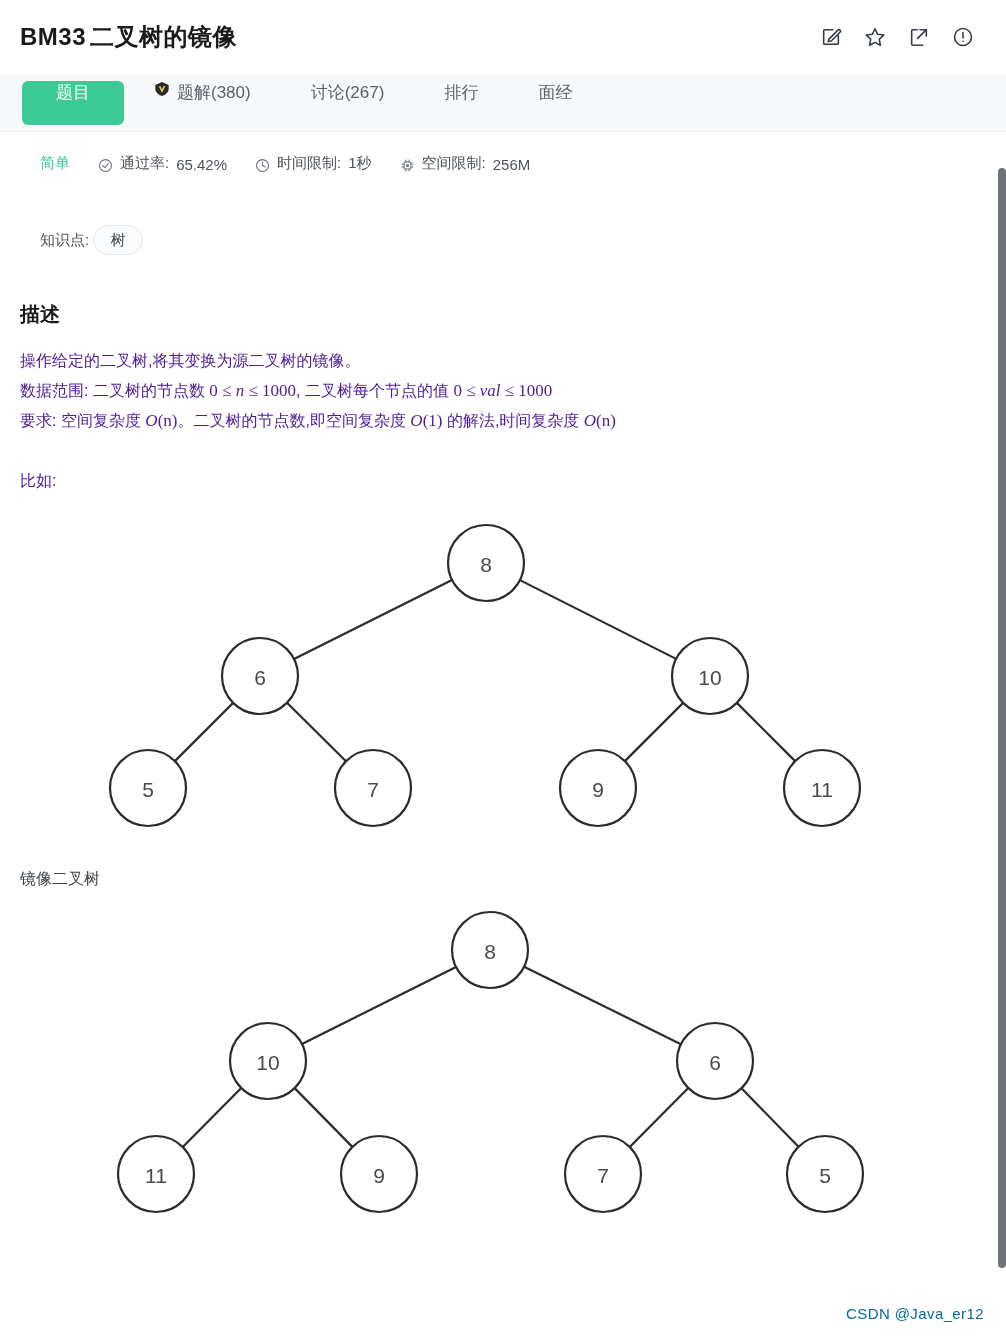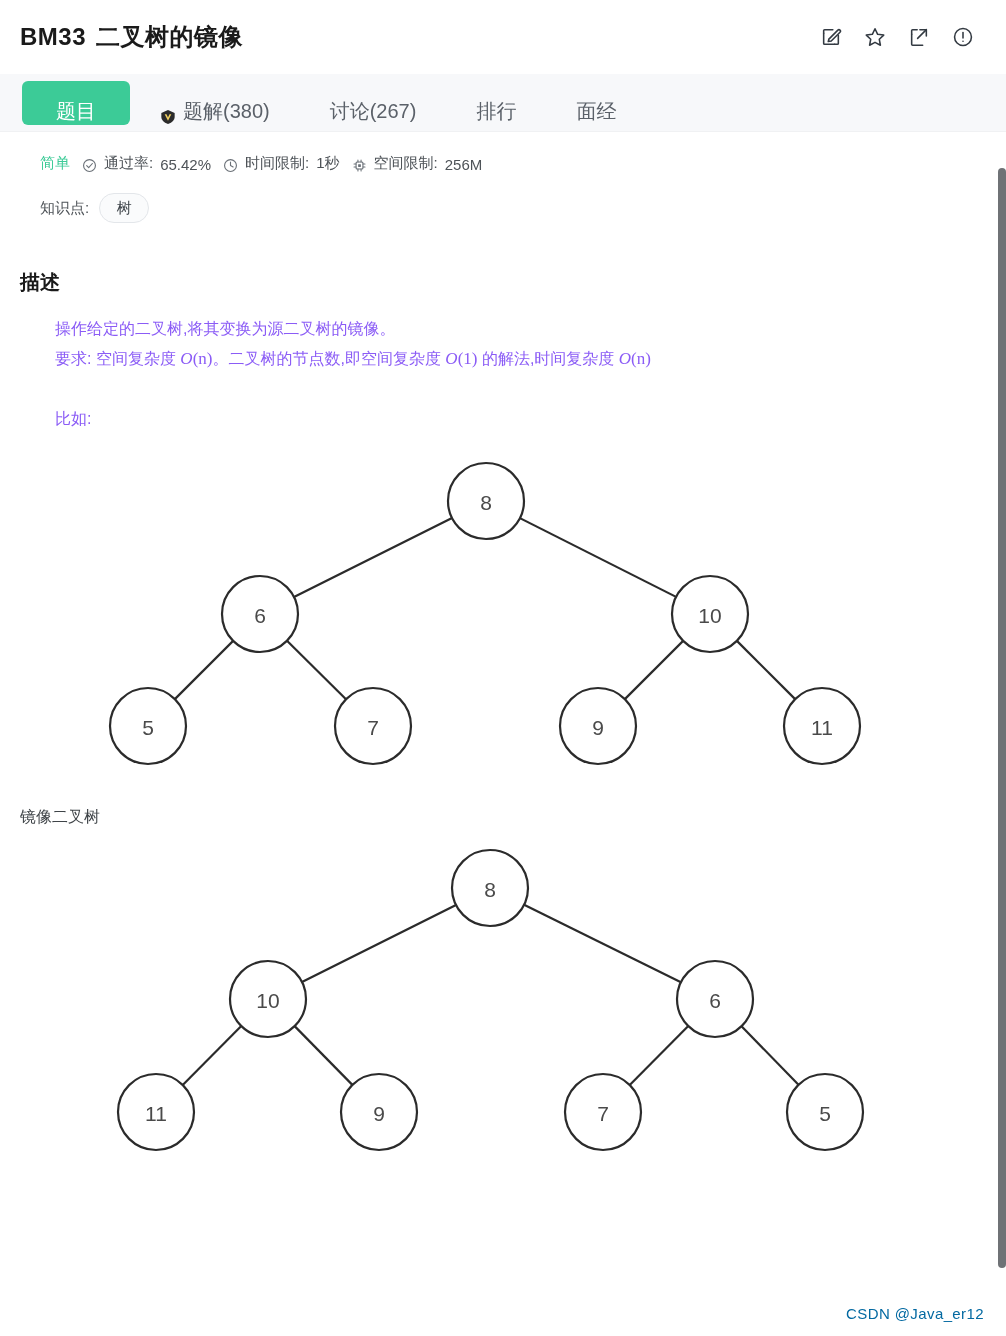--- a/index.html
+++ b/index.html
@@ -29,21 +29,21 @@
     padding: 0 22px 0 20px;
   }
 
   .title {
     font-size: 24px;
     font-weight: bold;
     color: #1a1a1a;
     letter-spacing: 0.5px;
     white-space: nowrap;
   }
-  .title .code { margin-right: 10px; }
+  .title .code { margin-right: 4px; }
 
   .header-actions {
     margin-left: auto;
     display: flex;
     align-items: center;
     gap: 22px;
     padding-right: 10px;
   }
   .hicon {
     width: 22px;
@@ -60,26 +60,26 @@
     height: 58px;
     background: #f7f8fa;
     display: flex;
     align-items: center;
     padding-left: 22px;
     border-bottom: 1px solid #f0f1f3;
   }
 
   .tab {
     display: flex;
-    align-items: flex-end;
+    align-items: flex-start;
     justify-content: center;
     gap: 7px;
     height: 44px;
     padding: 0 30px;
-    font-size: 20px;
+    font-size: 17px;
     color: #5b6169;
     cursor: pointer;
     white-space: nowrap;
     border-radius: 6px;
   }
   .tab.active {
     background: #3ccb97;
     color: #ffffff;
     font-weight: 500;
     padding: 0 34px;
@@ -90,40 +90,40 @@
     flex: 0 0 auto;
   }
   .tab .badge-icon svg { display:block; width:16px; height:16px; }
 
   
   .meta-wrap { padding: 22px 22px 0 40px; }
 
   .meta-row {
     display: flex;
     align-items: center;
-    gap: 12px;
+    gap: 28px;
     font-size: 15px;
     color: #4e5358;
     white-space: nowrap;
   }
   .difficulty { color: #3ccb97; font-size: 15px; }
   .meta-item { display: flex; align-items: flex-end; gap: 7px; }
   .meta-item .mi {
     width: 15px; height: 15px;
     display: inline-block;
     color: #6b7178;
     flex: 0 0 auto;
   }
   .meta-item .mi svg { display:block; width:15px; height:15px; }
 
   .kp-row {
     display: flex;
     align-items: center;
-    gap: 10px;
-    margin-top: 20px;
+    gap: 4px;
+    margin-top: 52px;
     font-size: 15px;
     color: #4e5358;
   }
   .kp-tag {
     display: inline-flex;
     align-items: center;
     justify-content: center;
     min-width: 50px;
     height: 30px;
     padding: 0 14px;
@@ -142,23 +142,22 @@
     font-size: 20px;
     font-weight: bold;
     color: #1a1a1a;
     margin-top: 46px;
     margin-bottom: 18px;
   }
 
   .para {
     font-size: 16px;
     line-height: 30px;
-    color: #8b5cf6;
+    color: #4c1d95;
     white-space: nowrap;
-    margin-left: 35px;
   }
   .mathv {
     font-family: "Liberation Serif", "DejaVu Serif", serif;
     font-style: italic;
     font-size: 17px;
   }
   .mathn {
     font-family: "Liberation Serif", "DejaVu Serif", serif;
     font-style: normal;
     font-size: 17px;
@@ -349,20 +348,23 @@
       <span class="kp-tag">树</span>
     </div>
   </div>
 
   <div class="content">
 
     <div class="section-title">描述</div>
 
     <div class="para">操作给定的二叉树,将其变换为源二叉树的镜像。</div>
 
+    <div class="para">
+      <span>数据范围: 二叉树的节点数 </span><span class="mathn">0 ≤ </span><span class="mathv">n</span><span class="mathn"> ≤ 1000</span><span>, 二叉树每个节点的值 </span><span class="mathn">0 ≤ </span><span class="mathv">val</span><span class="mathn"> ≤ 1000</span>
+    </div>
 
     <div class="para">
       <span>要求: 空间复杂度 </span><span class="mathv">O</span><span class="mathn">(n)</span><span>。二叉树的节点数,即空间复杂度 </span><span class="mathv">O</span><span class="mathn">(1)</span><span> 的解法,时间复杂度 </span><span class="mathv">O</span><span class="mathn">(n)</span>
     </div>
 
     <div class="spacer-line"></div>
 
     <div class="para">比如:</div>
 
     <div class="tree-fig">

